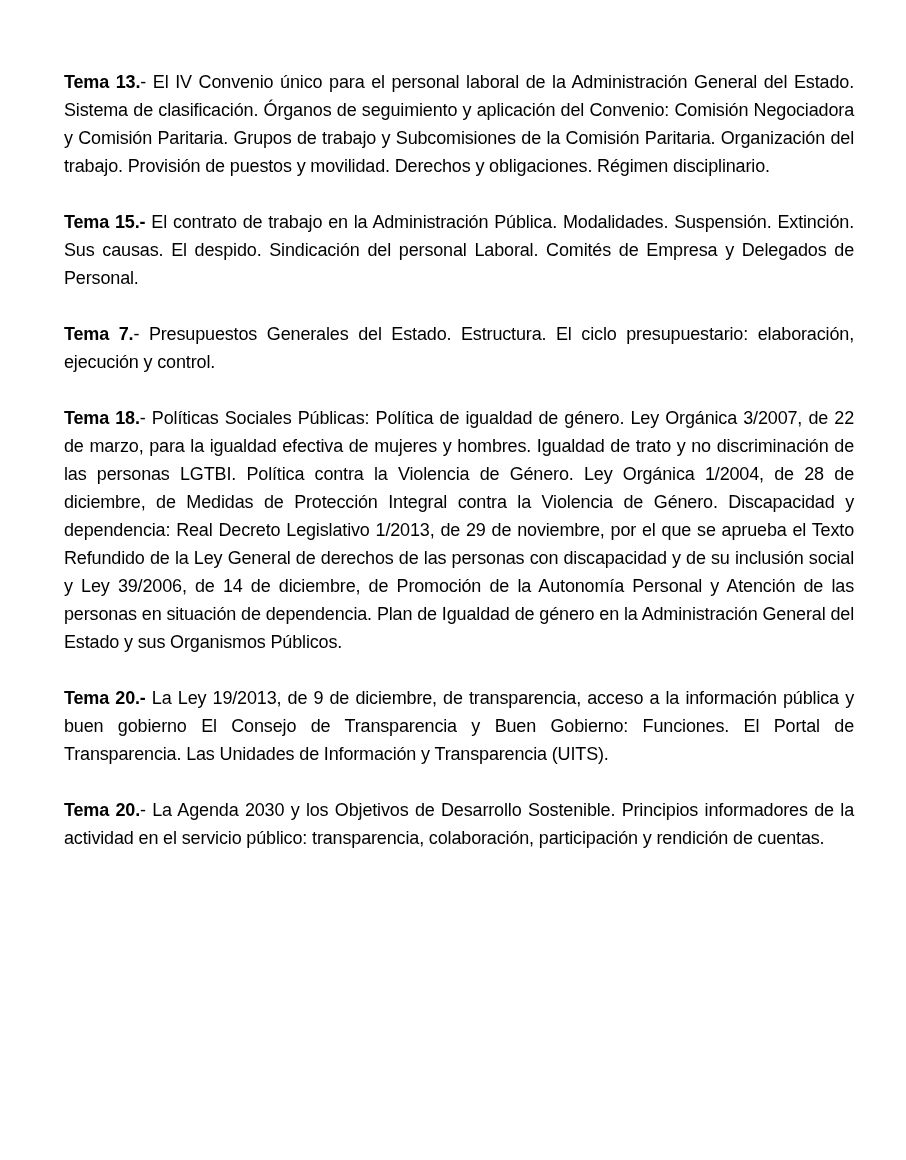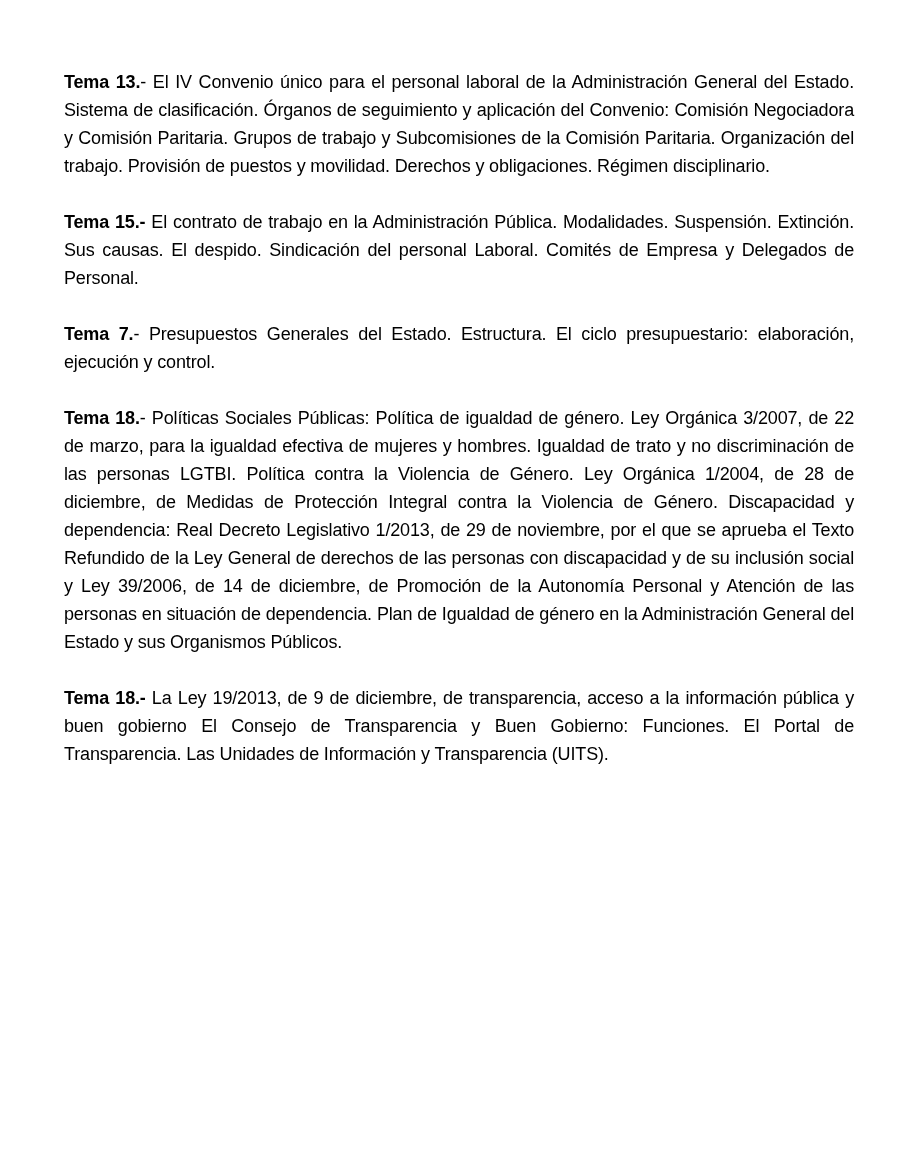--- a/index.html
+++ b/index.html
@@ -44,19 +44,20 @@
     <p class="para"><span class="tema-label">Tema 13.</span><span>- El IV Convenio único para el personal laboral de la Administración General del Estado. Sistema de clasificación. Órganos de seguimiento y aplicación del Convenio: Comisión Negociadora y Comisión Paritaria. Grupos de trabajo y Subcomisiones de la Comisión Paritaria. Organización del trabajo. Provisión de puestos y movilidad. Derechos y obligaciones. Régimen disciplinario.</span></p>
 
     <p class="para"><span class="tema-label">Tema 15.-</span><span> El contrato de trabajo en la Administración Pública. Modalidades. Suspensión. Extinción. Sus causas. El despido. Sindicación del personal Laboral. Comités de Empresa y Delegados de Personal.</span></p>
 
 
     <p class="para"><span class="tema-label">Tema 7.</span><span>- Presupuestos Generales del Estado. Estructura. El ciclo presupuestario: elaboración, ejecución y control.</span></p>
 
 
     <p class="para"><span class="tema-label">Tema 18.</span><span>- Políticas Sociales Públicas: Política de igualdad de género. Ley Orgánica 3/2007, de 22 de marzo, para la igualdad efectiva de mujeres y hombres. Igualdad de trato y no discriminación de las personas LGTBI. Política contra la Violencia de Género. Ley Orgánica 1/2004, de 28 de diciembre, de Medidas de Protección Integral contra la Violencia de Género. Discapacidad y dependencia: Real Decreto Legislativo 1/2013, de 29 de noviembre, por el que se aprueba el Texto Refundido de la Ley General de derechos de las personas con discapacidad y de su inclusión social y Ley 39/2006, de 14 de diciembre, de Promoción de la Autonomía Personal y Atención de las personas en situación de dependencia. Plan de Igualdad de género en la Administración General del Estado y sus Organismos Públicos.</span></p>
 
-    <p class="para"><span class="tema-label">Tema 18.-</span><span> La Ley 19/2013, de 9 de diciembre, de transparencia, acceso a la información pública y buen gobierno El Consejo de Transparencia y Buen Gobierno: Funciones. El Portal de Transparencia. Las Unidades de Información y Transparencia (UITS).</span></p>
+    <p class="para"><span class="tema-label">Tema 20.-</span><span> La Ley 19/2013, de 9 de diciembre, de transparencia, acceso a la información pública y buen gobierno El Consejo de Transparencia y Buen Gobierno: Funciones. El Portal de Transparencia. Las Unidades de Información y Transparencia (UITS).</span></p>
 
+    <p class="para"><span class="tema-label">Tema 20.</span><span>- La Agenda 2030 y los Objetivos de Desarrollo Sostenible. Principios informadores de la actividad en el servicio público: transparencia, colaboración, participación y rendición de cuentas.</span></p>
 
     <p class="para"><span class="tema-label"></span><span></span></p>
 
   </div>
 </div>
 
 </body></html>

